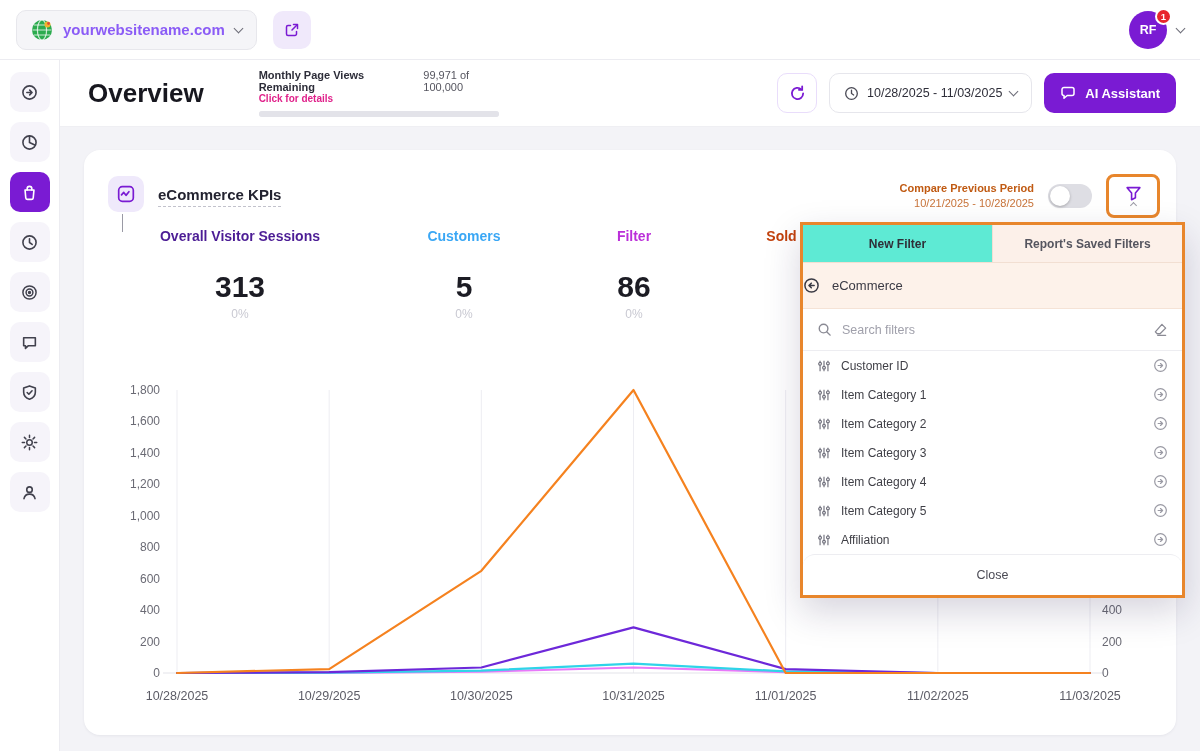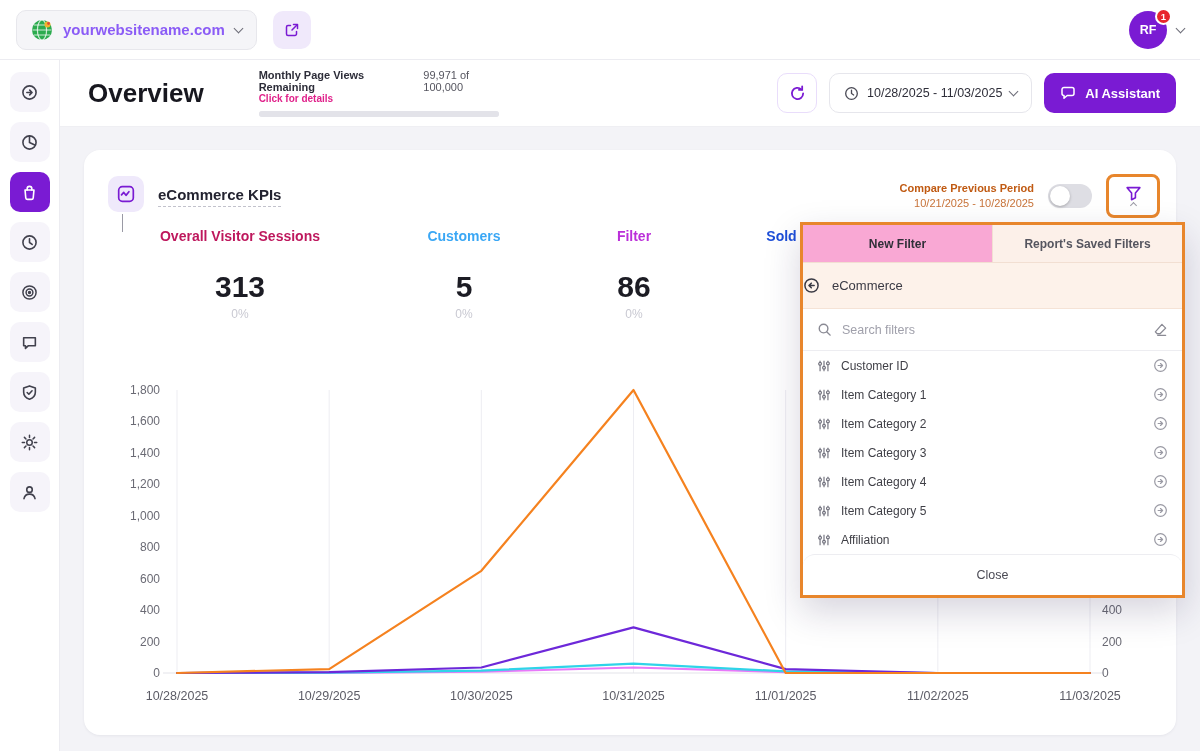--- a/index.html
+++ b/index.html
@@ -82,21 +82,21 @@
   .kpi-pct { margin-top:3px; font-size:12px; font-weight:500; color:#c9c9d2; }
 
   
   .chart-wrap { position:absolute; left:18px; top:228px; width:1056px; height:335px; }
 
   
   .panel-annot { position:absolute; left:716px; top:72px; width:385px; height:376px; background:#fff;
                  z-index:60; box-shadow:0 14px 34px rgba(35,20,70,.18); display:flex; flex-direction:column; }
   .tabs { display:flex; height:38px; border-bottom:1px solid #f2dfd2; flex-shrink:0; }
   .tab { flex:1; display:flex; align-items:center; justify-content:center; font-size:12px; cursor:pointer; }
-  .tab.active { background:#f9a8d4; color:#2f2f38; font-weight:700; }
+  .tab.active { background:#5eead4; color:#2f2f38; font-weight:700; }
   .tab.inactive { background:#fcf0e9; color:#55555f; font-weight:600; border-left:1px solid #f2dfd2; }
   .ctx-row { height:46px; flex-shrink:0; background:#fdf2ea; display:flex; align-items:center; gap:12px;
              padding:0 0; border-bottom:1px solid #f5e3d6; }
   .ctx-label { font-size:13px; font-weight:500; color:#3a3a44; }
   .search-row { height:42px; flex-shrink:0; display:flex; align-items:center; gap:10px; padding:0 14px;
                 border-bottom:1px solid #ededf1; }
   .search-row input { flex:1; border:none; outline:none; font-size:12.5px; color:#3a3a44;
                       font-family:"Liberation Sans", sans-serif; background:transparent; }
   .search-row input::placeholder { color:#a0a0ab; }
   .f-list { flex-shrink:0; }
@@ -288,36 +288,36 @@
                 <svg width="17" height="17" viewBox="0 0 16 16" fill="none" stroke="#7a1bd3" stroke-width="1.5" stroke-linejoin="round">
                   <path d="M2 2.5h12L9.8 7.6V12l-3.6 1.8V7.6z"></path>
                 </svg>
               </span>
             <span class="chev up tiny" style="margin-top:1px;"></span>
           </div>
         </div>
       </div>
 
       <div class="kpi" style="left:36px; width:240px;">
-        <div class="kpi-label" style="color: #be185d;">Overall Visitor Sessions</div>
+        <div class="kpi-label" style="color: #4c1d95;">Overall Visitor Sessions</div>
         <div class="kpi-value">313</div>
         <div class="kpi-pct">0%</div>
       </div>
       <div class="kpi" style="left:295px; width:170px;">
         <div class="kpi-label" style="color: rgb(58, 167, 245);">Customers</div>
         <div class="kpi-value">5</div>
         <div class="kpi-pct">0%</div>
       </div>
       <div class="kpi" style="left:465px; width:170px;">
         <div class="kpi-label" style="color: rgb(187, 47, 217);">Filter</div>
         <div class="kpi-value">86</div>
         <div class="kpi-pct">0%</div>
       </div>
       <div class="kpi" style="left:645px; width:105px;">
-        <div class="kpi-label" style="color: #1d4ed8;">Sold</div>
+        <div class="kpi-label" style="color: #c2410c;">Sold</div>
         <div class="kpi-value"></div>
         <div class="kpi-pct"></div>
       </div>
 
       <div class="chart-wrap">
         <svg id="chart-svg" width="1056" height="335" viewBox="0 0 1056 335">
             <line x1="75" y1="12" x2="75" y2="295" stroke="#ededf2" stroke-width="1"></line>
             <line x1="227.16666666666666" y1="12" x2="227.16666666666666" y2="295" stroke="#ededf2" stroke-width="1"></line>
             <line x1="379.3333333333333" y1="12" x2="379.3333333333333" y2="295" stroke="#ededf2" stroke-width="1"></line>
             <line x1="531.5" y1="12" x2="531.5" y2="295" stroke="#ededf2" stroke-width="1"></line>

